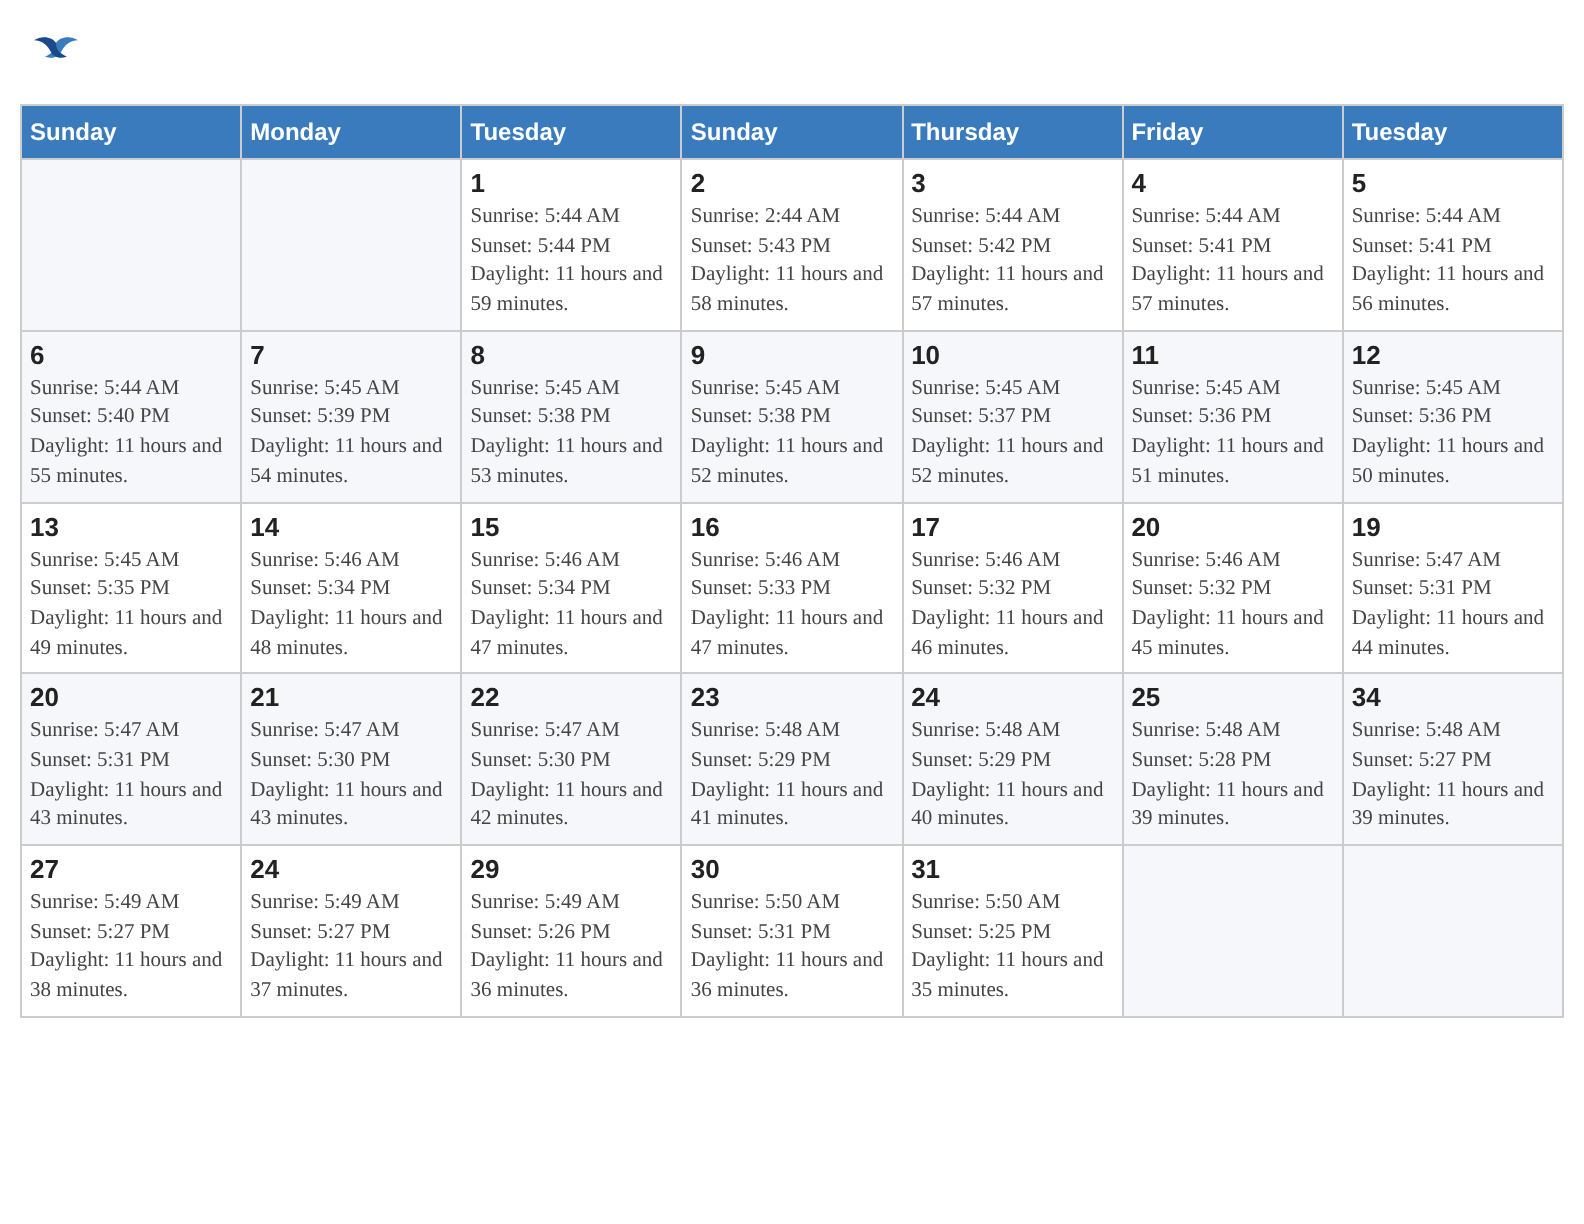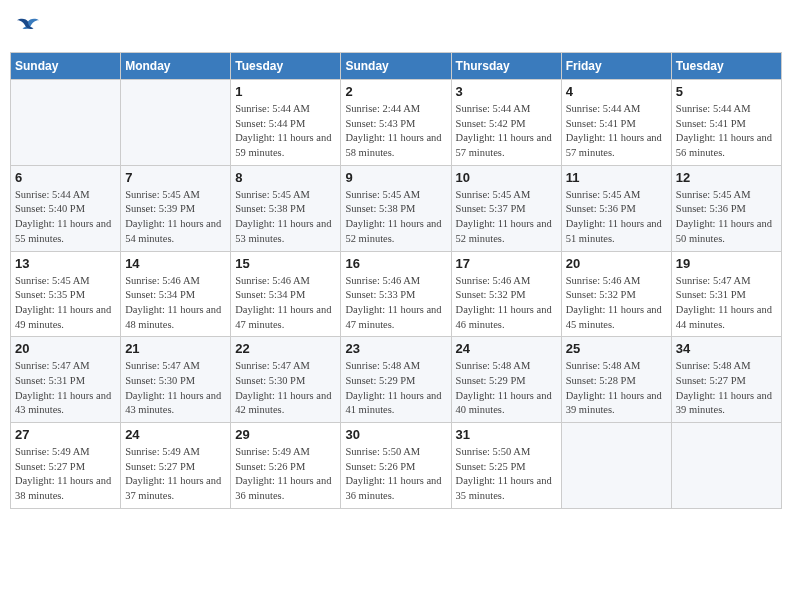--- a/index.html
+++ b/index.html
@@ -306,21 +306,21 @@
         </td>
         <td>
           <span class="day-number">29</span>
           <div class="day-info">Sunrise: 5:49 AM
 Sunset: 5:26 PM
 Daylight: 11 hours and 36 minutes.</div>
         </td>
         <td>
           <span class="day-number">30</span>
           <div class="day-info">Sunrise: 5:50 AM
-Sunset: 5:26 PM
+Sunset: 5:31 PM
 Daylight: 11 hours and 36 minutes.</div>
         </td>
         <td>
           <span class="day-number">31</span>
           <div class="day-info">Sunrise: 5:50 AM
 Sunset: 5:25 PM
 Daylight: 11 hours and 35 minutes.</div>
         </td>
         <td class="empty-cell"></td>
         <td class="empty-cell"></td>

